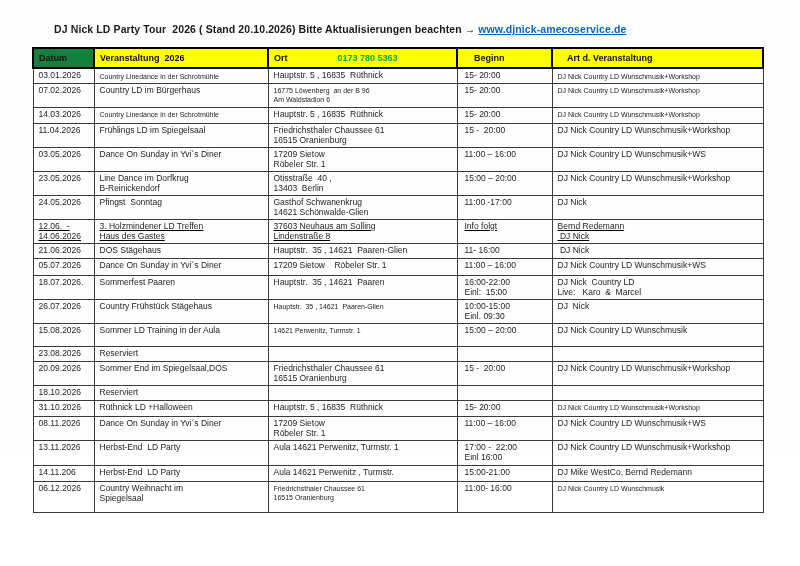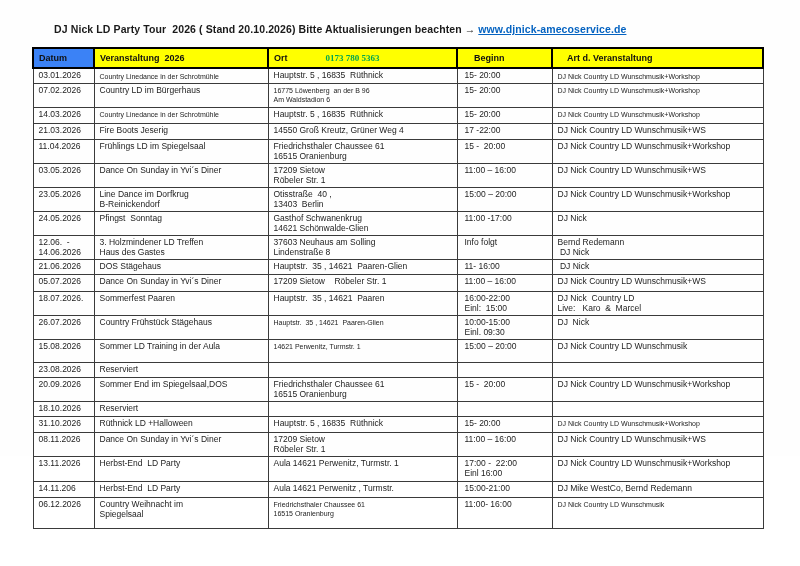--- a/index.html
+++ b/index.html
@@ -5,21 +5,21 @@
   html,body { margin:0; padding:0; background:#ffffff; }
   body { width:800px; height:566px; font-family:"Liberation Sans", sans-serif; position:relative; overflow:hidden; }
   .page { position:absolute; left:0; top:0; width:800px; height:456px; background:#fefefe; }
 
   .title { position:absolute; left:42px; top:11px; font-size:10.5px; font-weight:bold; color:#1a1a1a; white-space:pre-wrap; letter-spacing:0.1px; }
   .title .link { text-decoration:underline; font-weight:bold; margin-left:3px; cursor:pointer; }
 
   table.schedule { position:absolute; left:32px; top:47px; width:730px; border-collapse:collapse; table-layout:fixed; border:1.5px solid #000; }
 
   th { border:2px solid #000; font-size:9px; font-weight:bold; text-align:left; vertical-align:middle; padding:2px 5px; height:14px; color:#111; white-space:pre; overflow:hidden; }
-  th .phone { margin-left:38px; font-weight:bold;font-family:Liberation Serif, serif; }
+  th .phone { margin-left:50px; font-weight:bold; }
 
   td { border:1px solid #3a3a3a; font-size:8.5px; line-height:10.5px; color:#1c1c1c; vertical-align:top; padding:1px 4px 1px 5px; white-space:pre-wrap; overflow:hidden; }
   td.small { font-size:7px; line-height:9px; padding-top:2.5px; }
   td.col-beginn { padding-left:7px; }
 </style>
 </head>
 <body>
 
 <div class="page">
 
@@ -30,21 +30,21 @@
   <table class="schedule">
     <colgroup>
       <col style="width:61px">
       <col style="width:174px">
       <col style="width:189px">
       <col style="width:95px">
       <col style="width:211px">
     </colgroup>
     <thead>
       <tr>
-        <th style="background: #3b82f6;"><span>Datum</span></th>
+        <th style="background: #15803d;"><span>Datum</span></th>
         <th style="background: rgb(255, 255, 0);"><span>Veranstaltung  2026</span></th>
         <th style="background: rgb(255, 255, 0);"><span>Ort</span><span class="phone" style="color: rgb(0, 166, 81);">0173 780 5363</span></th>
         <th style="background: rgb(255, 255, 0); padding-left: 16px;"><span>Beginn</span></th>
         <th style="background: rgb(255, 255, 0); padding-left: 14px;"><span>Art d. Veranstaltung</span></th>
       </tr>
     </thead>
     <tbody>
         <tr style="height: 15px; padding-left: 33px;">
           <td class="col-datum">03.01.2026</td>
           <td class="col-veranstaltung small">Country Linedance in der Schrotmühle</td>
@@ -60,27 +60,20 @@
           <td class="col-beginn">15- 20:00</td>
           <td class="col-art small">DJ Nick Country LD Wunschmusik+Workshop</td>
         </tr>
         <tr style="height: 16px;">
           <td class="col-datum">14.03.2026</td>
           <td class="col-veranstaltung small">Country Linedance in der Schrotmühle</td>
           <td class="col-ort">Hauptstr. 5 , 16835  Rüthnick</td>
           <td class="col-beginn">15- 20:00</td>
           <td class="col-art small">DJ Nick Country LD Wunschmusik+Workshop</td>
         </tr>
-        <tr style="height: 16px;">
-          <td class="col-datum">21.03.2026</td>
-          <td class="col-veranstaltung">Fire Boots Jeserig</td>
-          <td class="col-ort">14550 Groß Kreutz, Grüner Weg 4</td>
-          <td class="col-beginn">17 -22:00</td>
-          <td class="col-art">DJ Nick Country LD Wunschmusik+WS</td>
-        </tr>
         <tr style="height: 24px;">
           <td class="col-datum">11.04.2026</td>
           <td class="col-veranstaltung">Frühlings LD im Spiegelsaal</td>
           <td class="col-ort">Friedrichsthaler Chaussee 61
 16515 Oranienburg</td>
           <td class="col-beginn">15 -  20:00</td>
           <td class="col-art">DJ Nick Country LD Wunschmusik+Workshop</td>
         </tr>
         <tr style="height: 24px;">
           <td class="col-datum">03.05.2026</td>
@@ -100,21 +93,21 @@
           <td class="col-art">DJ Nick Country LD Wunschmusik+Workshop</td>
         </tr>
         <tr style="height: 24px; margin-top: 16px;">
           <td class="col-datum">24.05.2026</td>
           <td class="col-veranstaltung">Pfingst  Sonntag</td>
           <td class="col-ort">Gasthof Schwanenkrug
 14621 Schönwalde-Glien</td>
           <td class="col-beginn">11:00 -17:00</td>
           <td class="col-art">DJ Nick</td>
         </tr>
-        <tr style="height: 24px;">
+        <tr style="height: 24px; text-decoration: underline;">
           <td class="col-datum">12.06.  -
 14.06.2026</td>
           <td class="col-veranstaltung">3. Holzmindener LD Treffen
 Haus des Gastes</td>
           <td class="col-ort">37603 Neuhaus am Solling
 Lindenstraße 8</td>
           <td class="col-beginn">Info folgt</td>
           <td class="col-art">Bernd Redemann
  DJ Nick</td>
         </tr>

